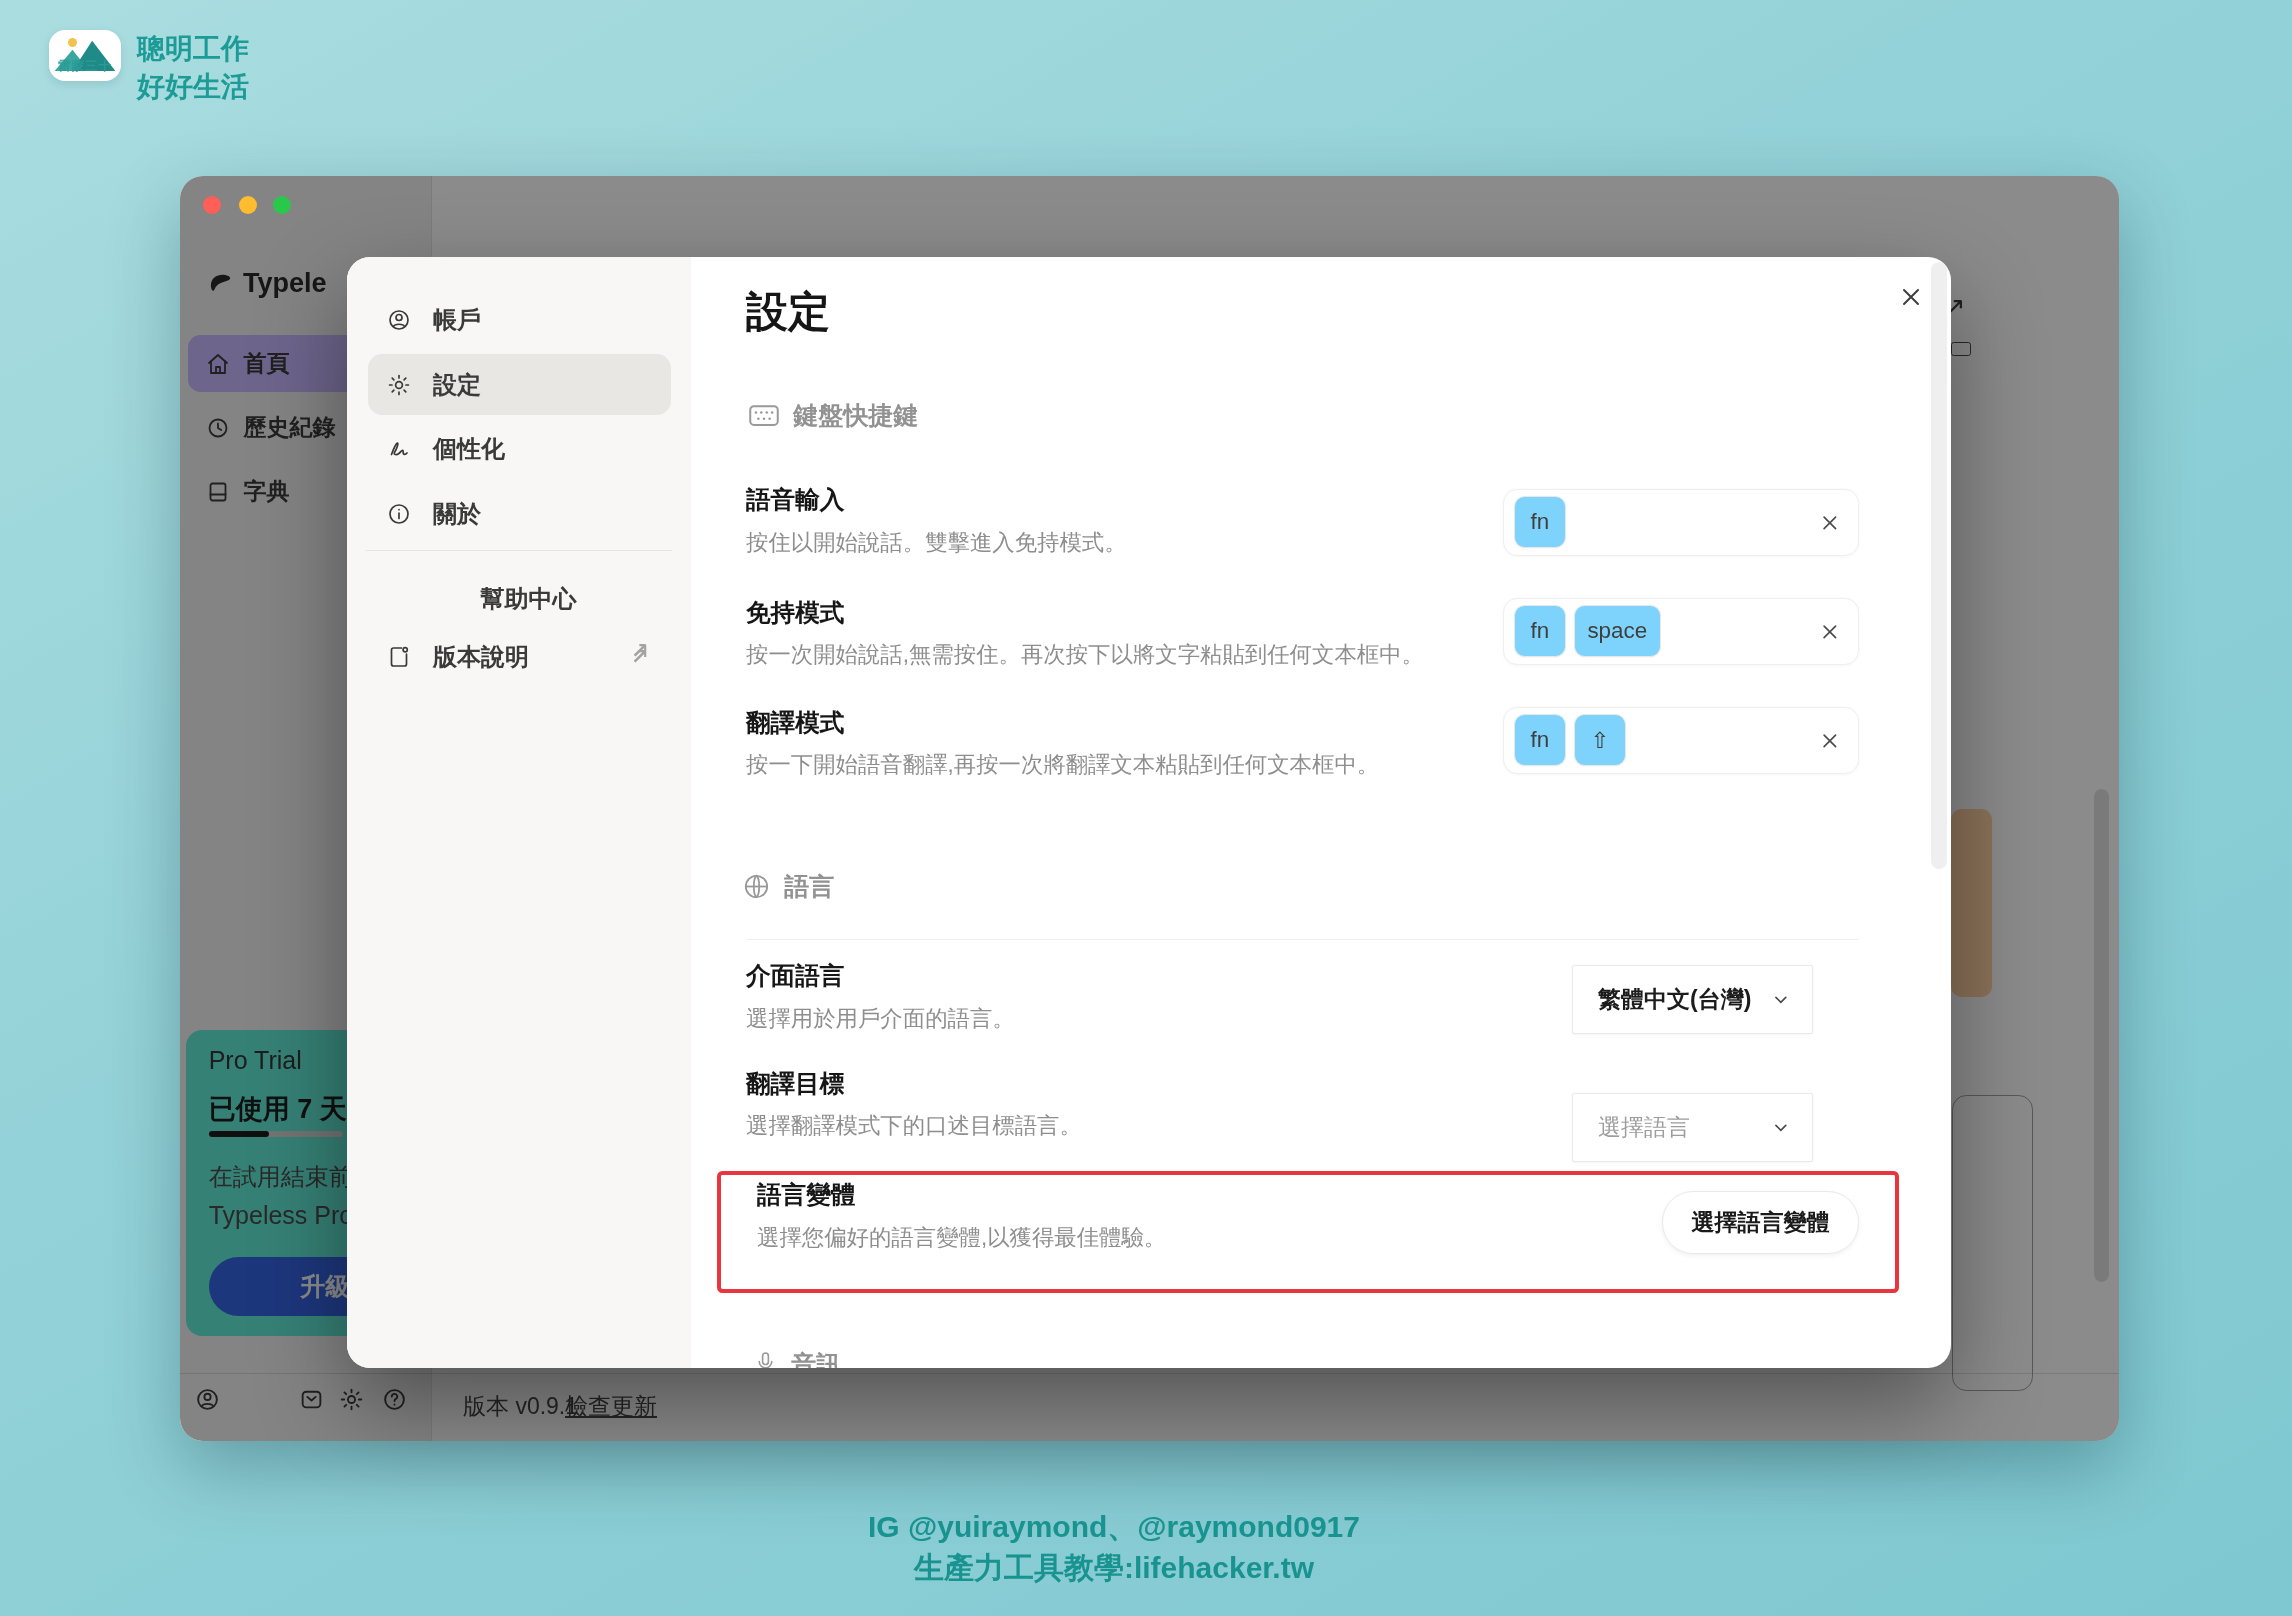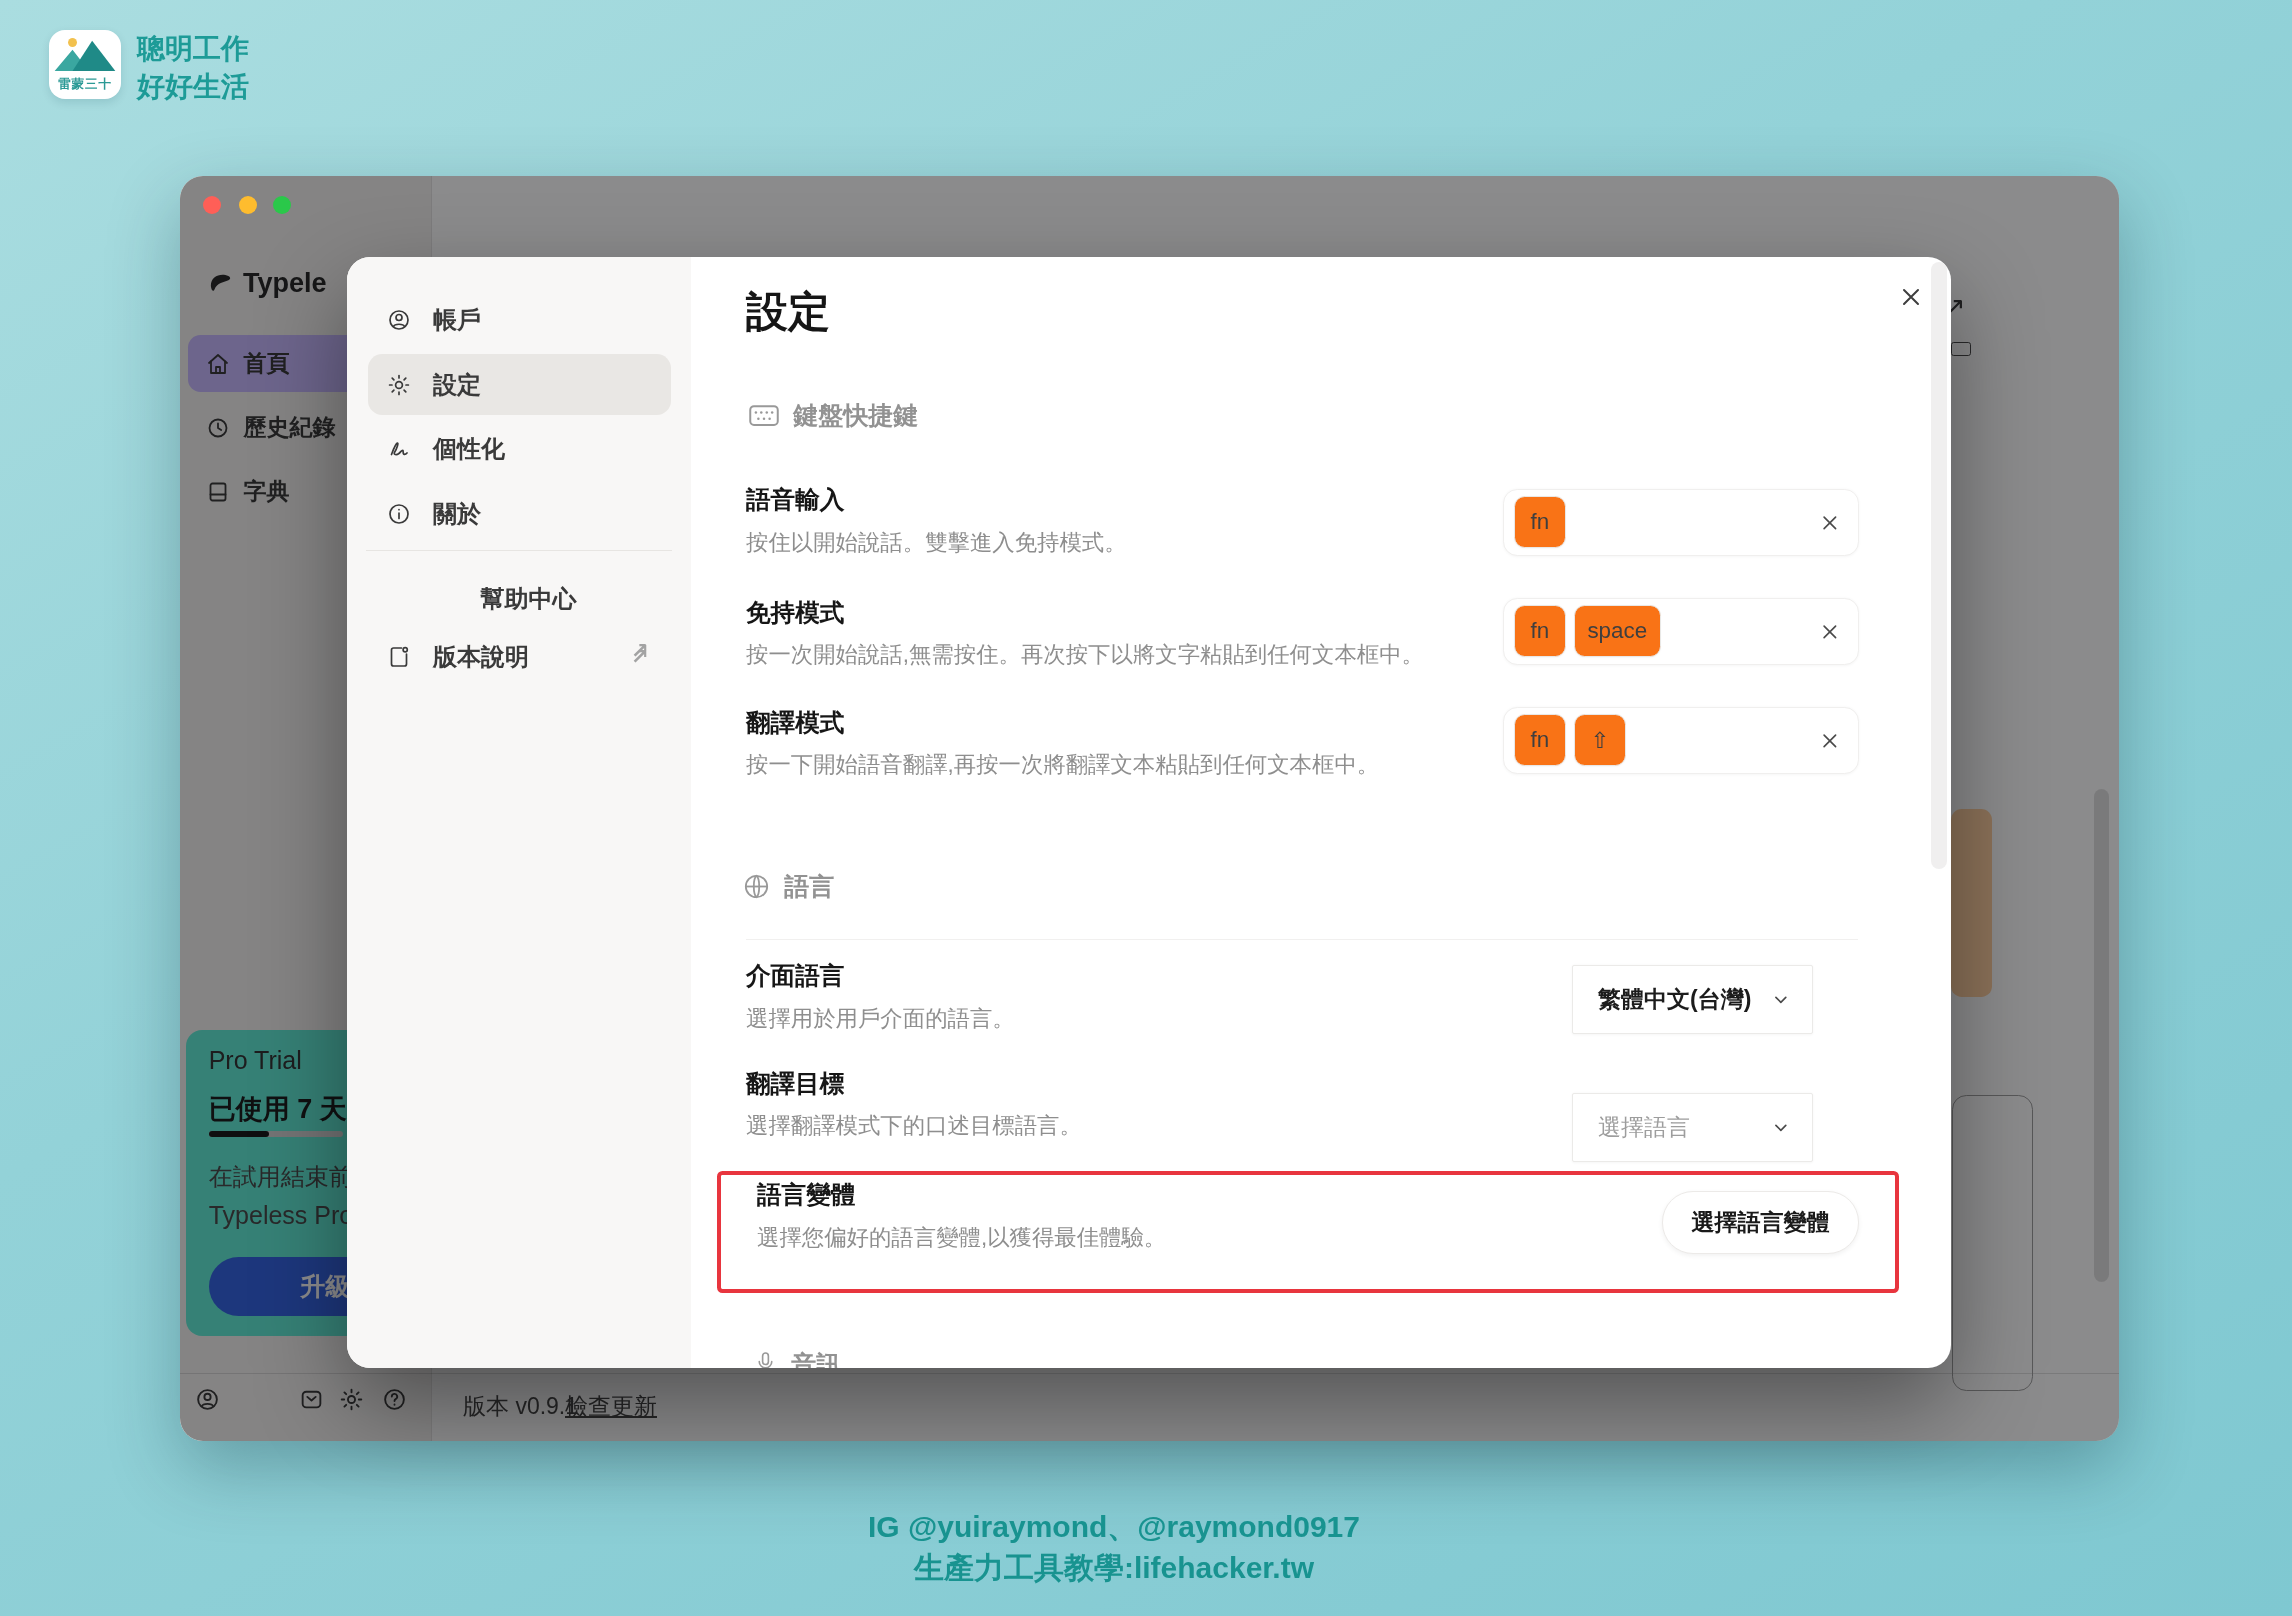--- a/index.html
+++ b/index.html
@@ -2,21 +2,21 @@
 <html style="font-size:14.3px"><head>
 <meta charset="utf-8">
 <style>
   html,body{margin:0;padding:0;background:#84c8d0;}
   *{box-sizing:border-box;font-family:"Liberation Sans","DejaVu Sans",sans-serif;}
   .stage{position:relative;width:2293px;height:1617px;overflow:hidden;
          background:linear-gradient(150deg,#aadde0 0%,#93d2d8 40%,#7fc8d1 100%);}
 
   
   .brand-header{position:absolute;left:49px;top:29.6px;display:flex;align-items:flex-start;}
-  .brand-logo{position:relative;width:72px;height:69px;background:#fff;border-radius:16px;
+  .brand-logo{position:relative;width:72px;height:51px;background:#fff;border-radius:16px;
               box-shadow:0 3.6px 9px rgba(0,60,70,.12);overflow:hidden;}
   .brand-logo-name{position:absolute;left:0;right:0;bottom:5.4px;text-align:center;
                    font-size:12.5px;font-weight:700;color:#2c9a96;letter-spacing:0.9px;}
   .brand-tagline{margin-left:16px;color:#1d9b97;font-weight:800;font-size:28px;line-height:38px;}
 
   
   .app-window{position:absolute;left:180px;top:176px;width:1939px;height:1265px;
               border-radius:23px;background:#fdfdfd;overflow:hidden;
               box-shadow:0 27px 72px rgba(0,40,50,.30);}
   .win-sidebar{position:absolute;left:0;top:0;width:252px;height:1265px;background:#f1f0ee;
@@ -65,21 +65,21 @@
   .m-close{position:absolute;left:1541px;top:17px;width:45px;height:45px;display:flex;
            align-items:center;justify-content:center;cursor:pointer;}
   .sec-head{position:absolute;display:flex;align-items:center;gap:14.3px;font-size:25px;
             color:#929292;font-weight:600;}
   .row-label{position:absolute;font-size:24.6px;font-weight:700;color:#161616;white-space:nowrap;}
   .row-desc{position:absolute;font-size:22.4px;color:#8e8e8e;white-space:nowrap;}
   .hk-control{position:absolute;left:1156px;width:356px;height:67px;border:1.3px solid #f0efee;
               border-radius:14.3px;background:#fff;box-shadow:0 0.9px 2.7px rgba(0,0,0,.04);}
   .hk-keys{position:absolute;left:9.9px;top:6.3px;display:flex;gap:8px;}
   .keycap{min-width:52px;height:52px;padding:0 12.5px;border:1.3px solid #e9e8e6;border-radius:10.7px;
-          background:#f97316;display:flex;align-items:center;justify-content:center;
+          background:#7dd3fc;display:flex;align-items:center;justify-content:center;
           font-size:22.4px;color:#3f3f3f;box-shadow:0 0.9px 1.8px rgba(0,0,0,.03);}
   .hk-x{position:absolute;right:18px;top:23px;width:19.7px;height:19.7px;cursor:pointer;}
   .dd{position:absolute;left:1225px;width:241px;height:69px;border:1.3px solid #ebeae8;border-radius:2px;
       background:#fff;box-shadow:0 0.9px 2.7px rgba(0,0,0,.04);display:flex;align-items:center;
       padding:0 21.5px 0 25px;cursor:pointer;}
   .dd-value{font-size:23px;font-weight:600;color:#1c1c1c;white-space:nowrap;}
   .dd-value.placeholder{color:#9d9d9d;font-weight:500;}
   .dd-chev{margin-left:auto;width:19.7px;height:19.7px;}
   .redbox{position:absolute;left:370px;top:914px;width:1182px;height:122px;
           border:4.5px solid #e8353e;border-radius:5.4px;}

